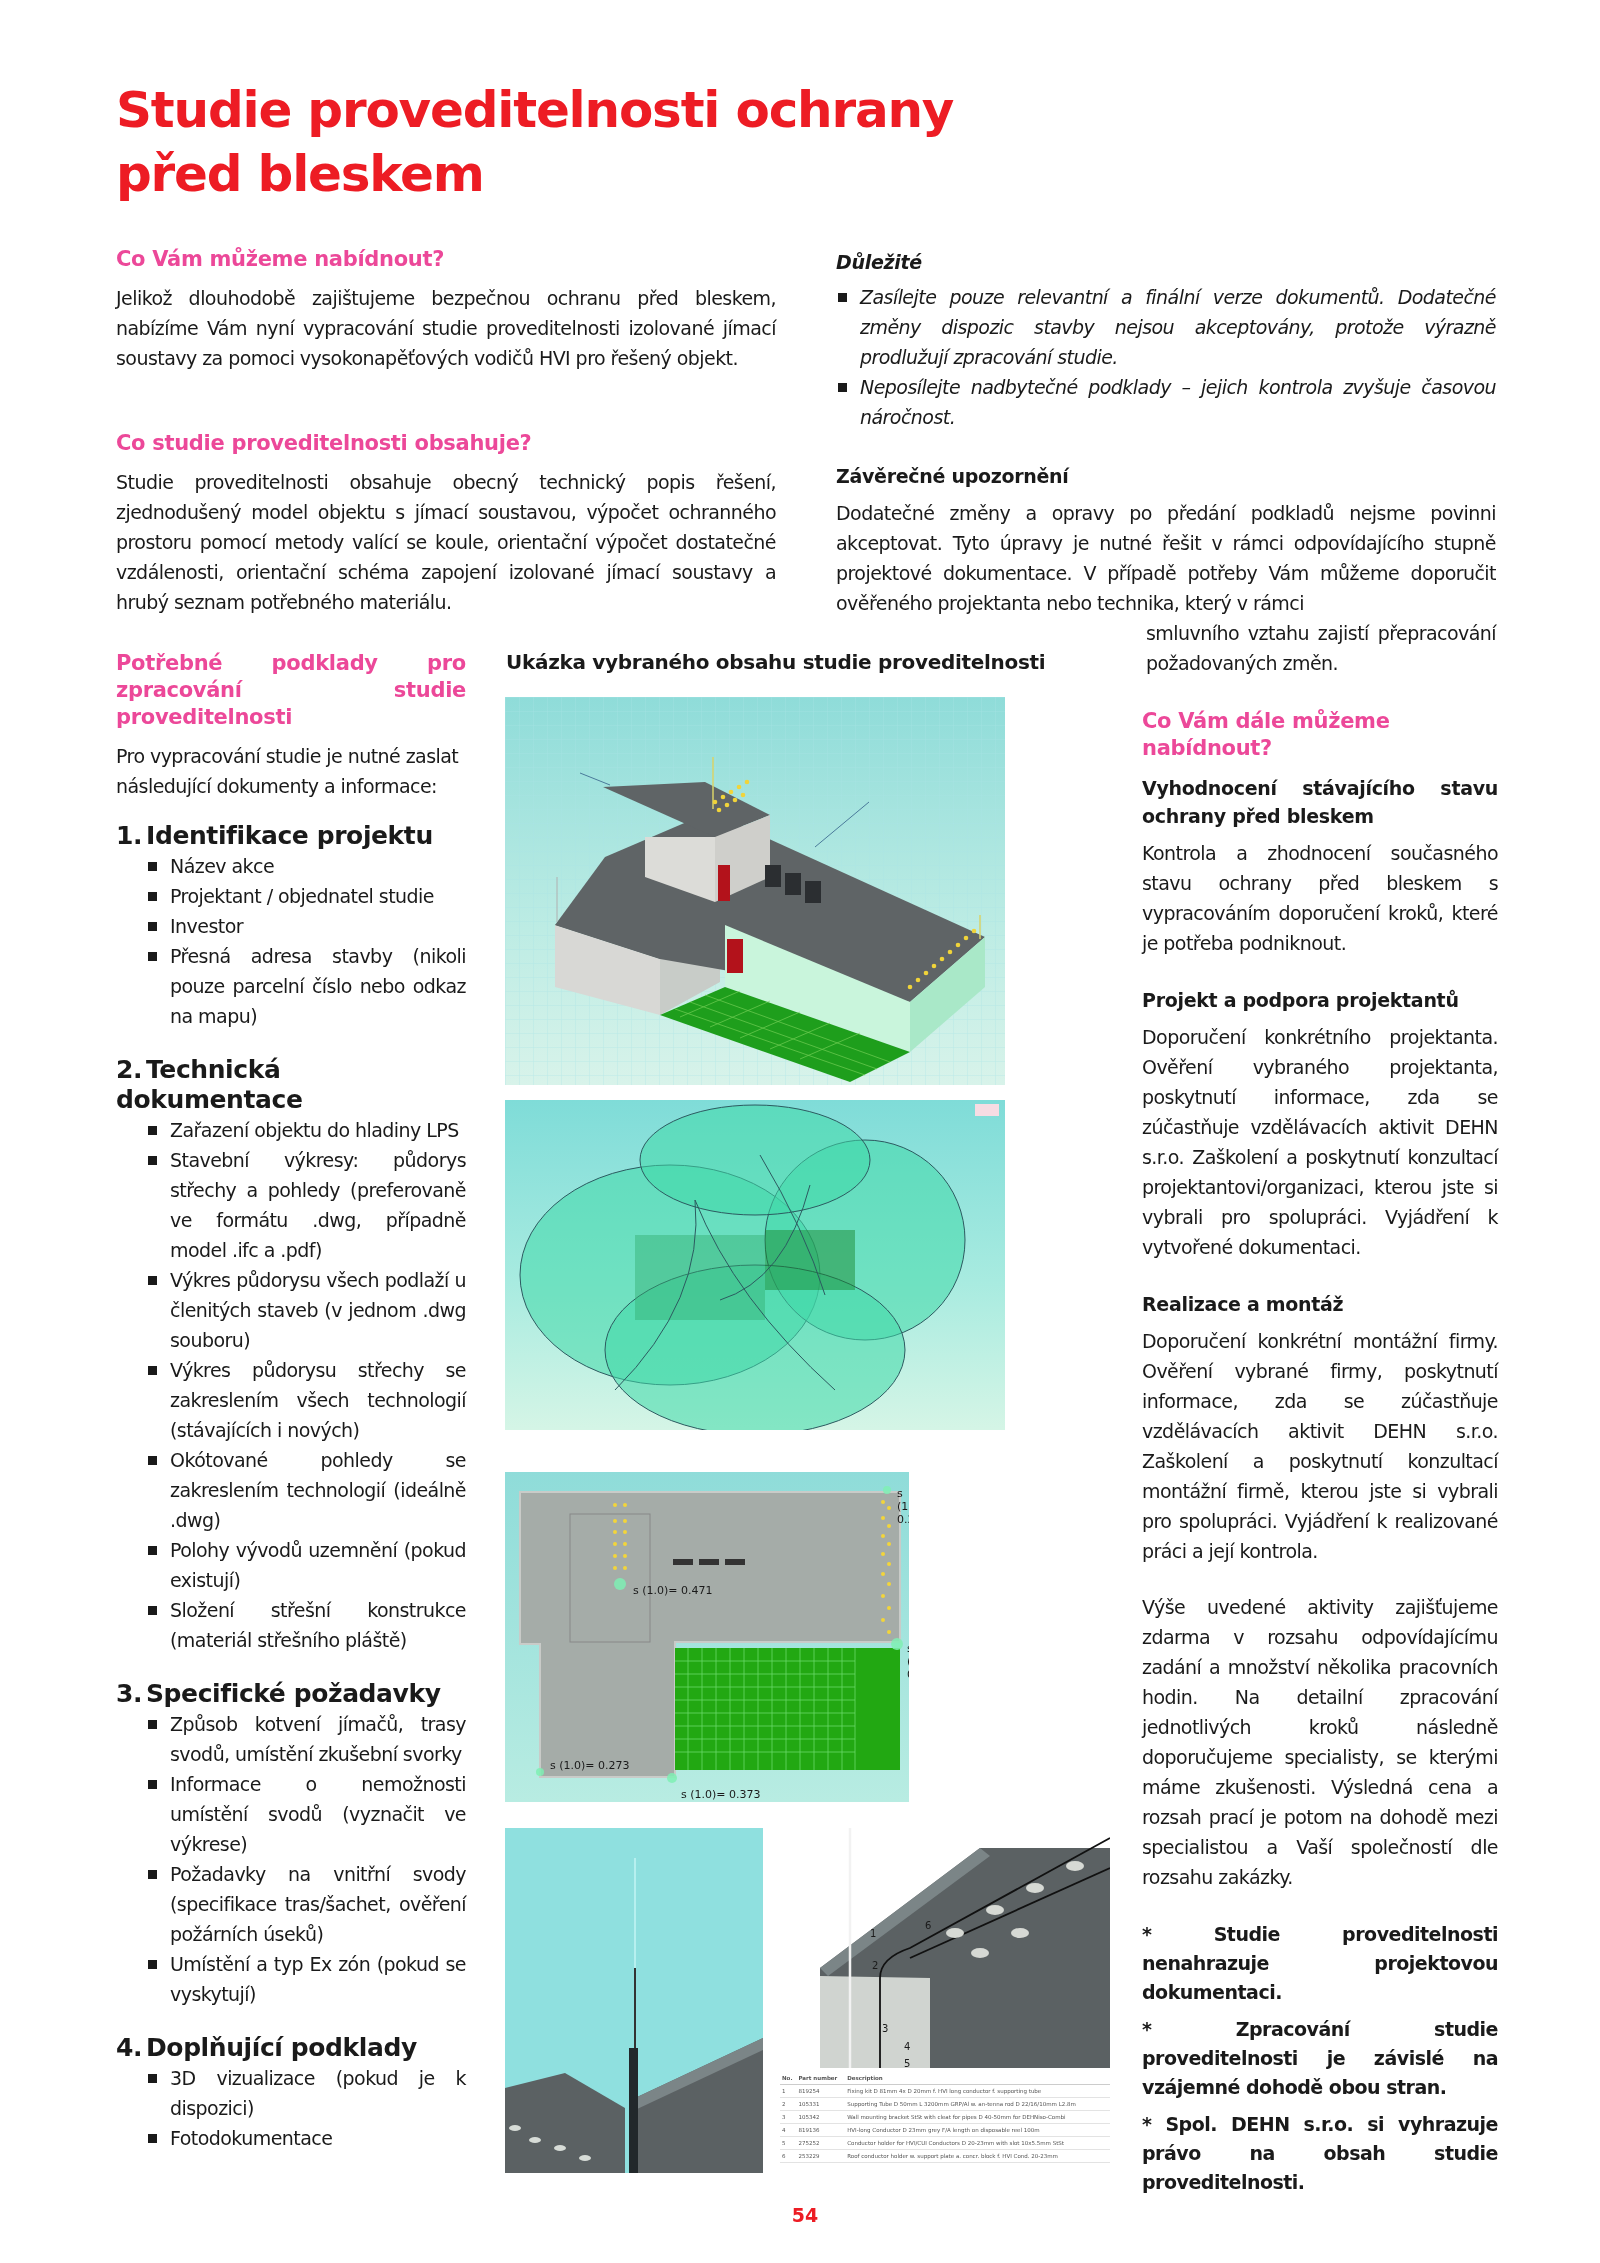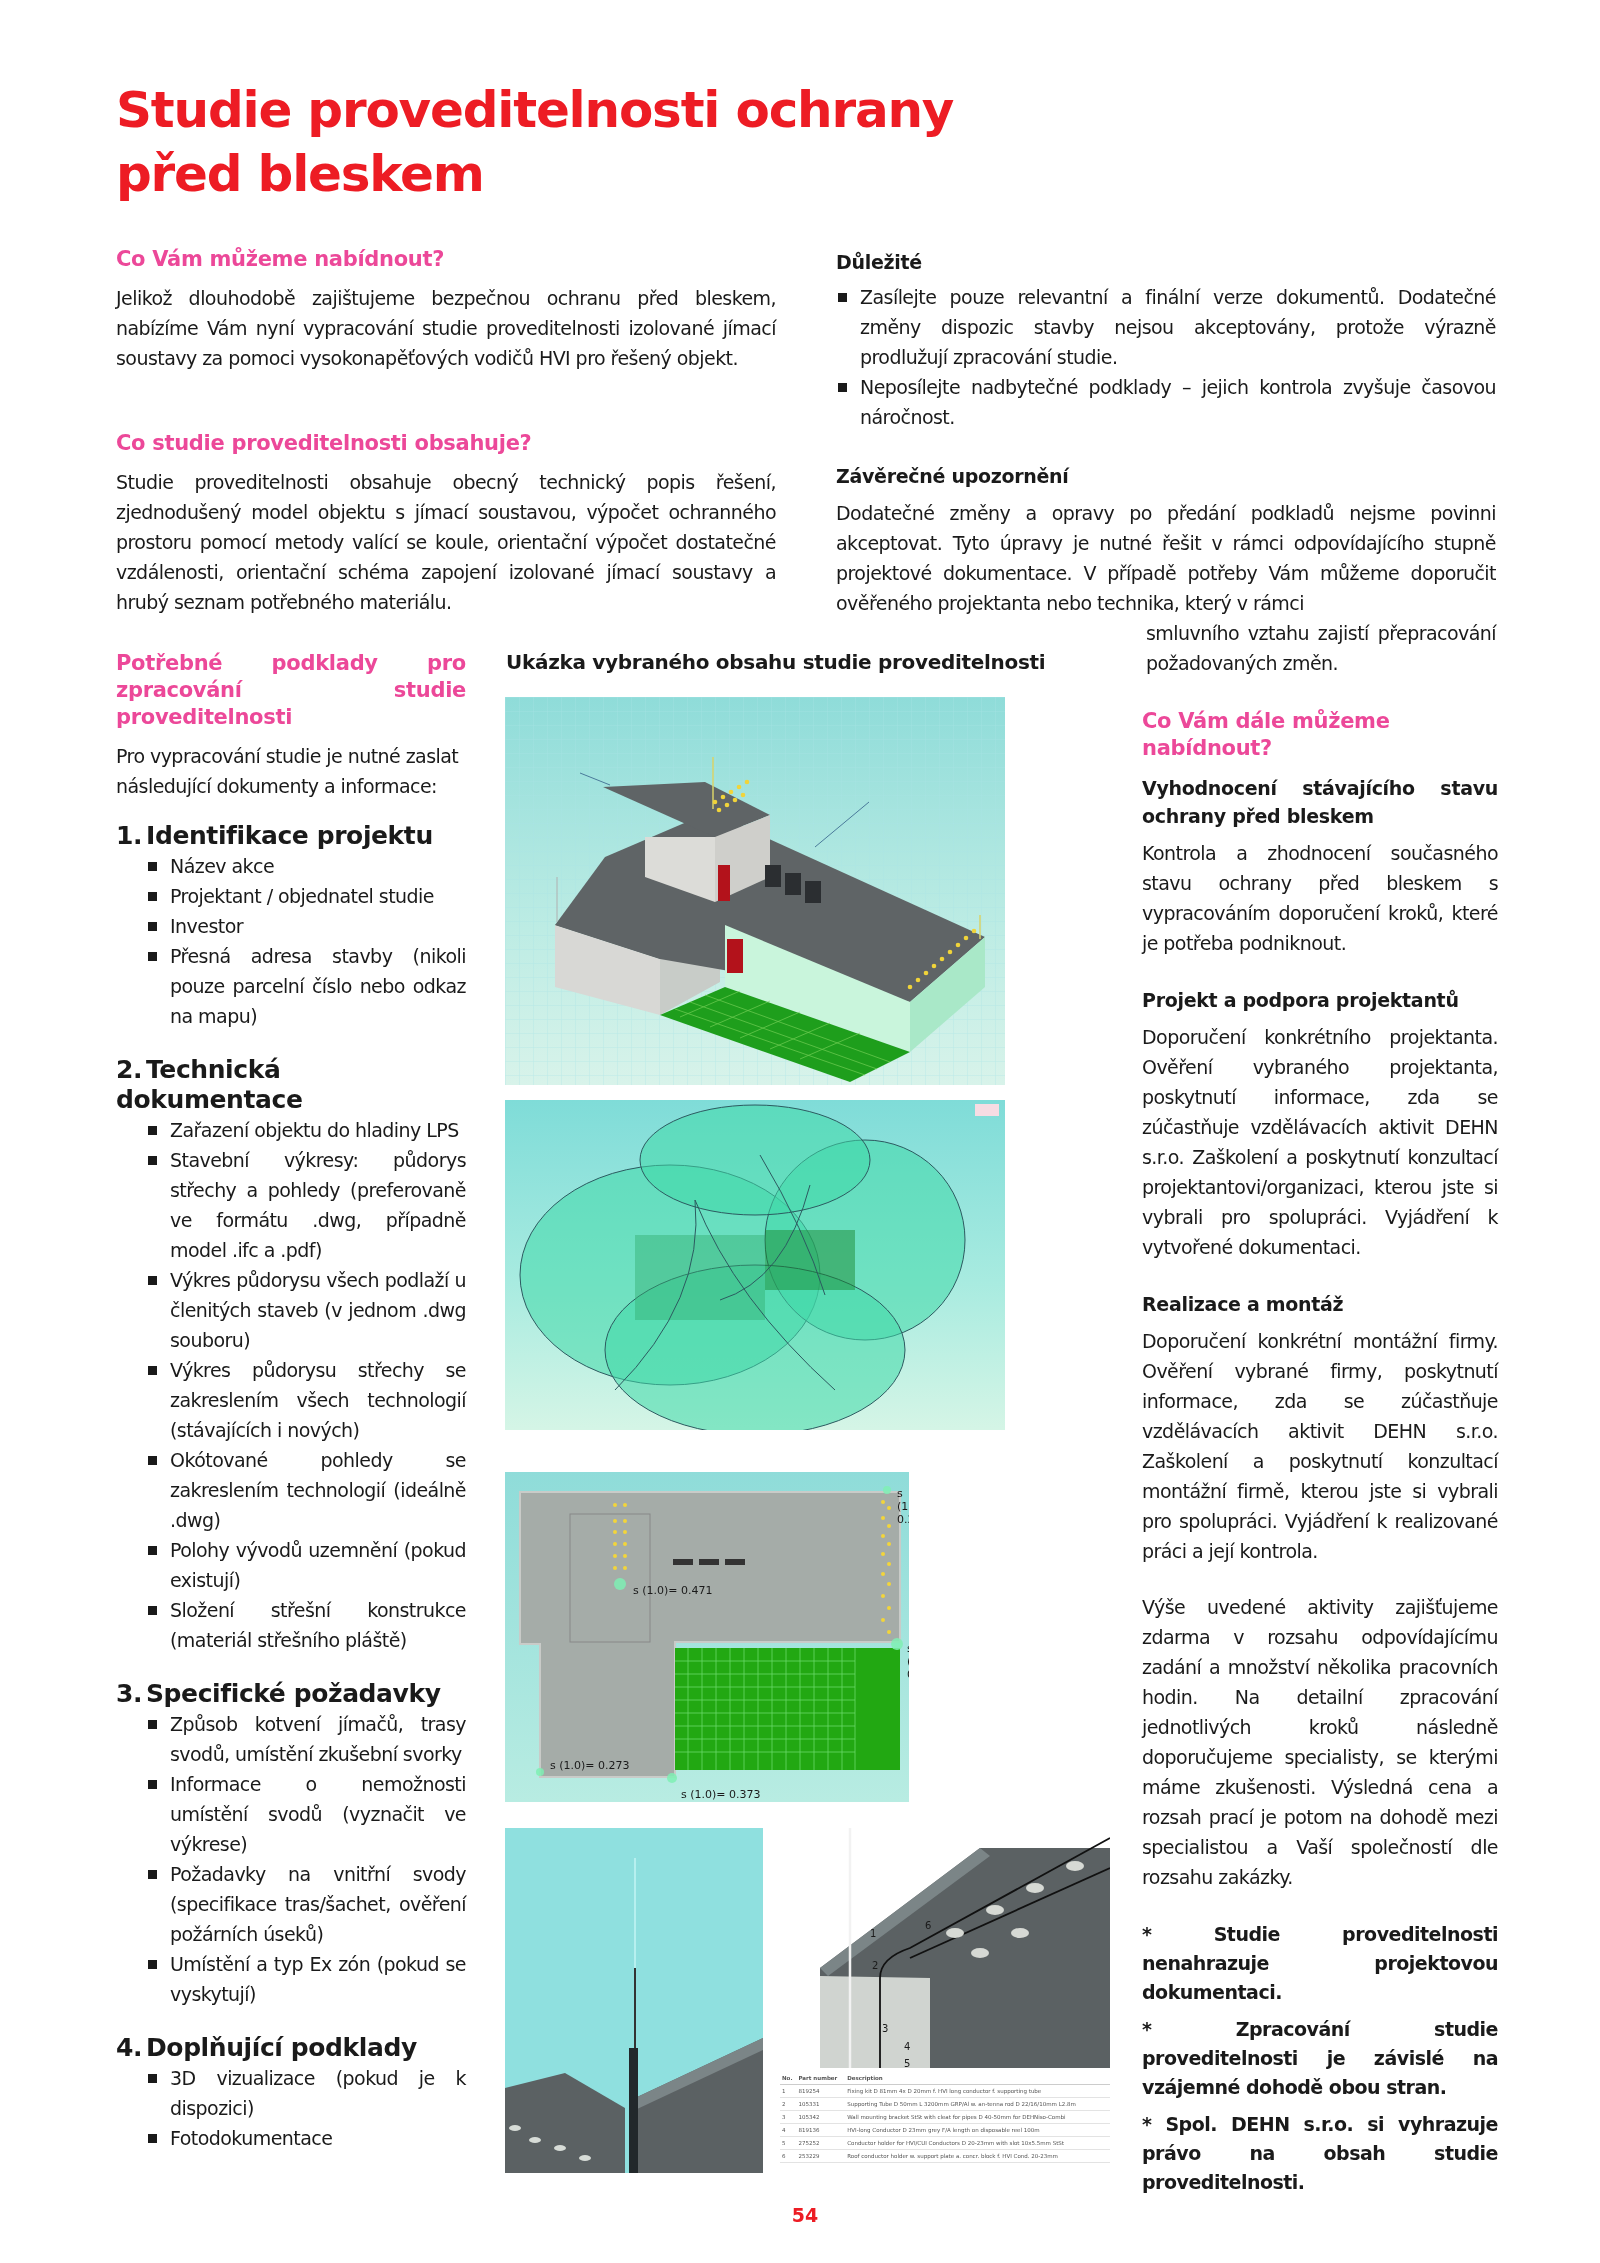--- a/index.html
+++ b/index.html
@@ -54,21 +54,21 @@
 <section class="abs" style="left:116px; top:246px; width:660px;">
   <div class="h2">Co Vám můžeme nabídnout?</div>
   <p class="p" style="margin-top:10px; hyphens:auto;" lang="cs">Jelikož dlouhodobě zajištujeme bezpečnou ochranu před bleskem, nabízíme Vám nyní vypracování studie proveditelnosti izolované jímací soustavy za pomoci vysokonapěťových vodičů HVI pro řešený objekt.</p>
 </section>
 
 <section class="abs" style="left:116px; top:430px; width:660px;">
   <div class="h2">Co studie proveditelnosti obsahuje?</div>
   <p class="p" style="margin-top:10px; hyphens:auto;" lang="cs">Studie proveditelnosti obsahuje obecný technický popis řešení, zjednodušený model objektu s jímací soustavou, výpočet ochranného prostoru pomocí metody valící se koule, orientační výpočet dostatečné vzdálenosti, orientační schéma zapojení izolované jímací soustavy a hrubý seznam potřebného materiálu.</p>
 </section>
 
-<section class="abs" style="left:836px; top:248px; width:660px;">
+<section class="abs" style="left:836px; top:248px; width:660px;font-style:italic;">
   <div class="h3">Důležité</div>
   <ul class="sq" style="margin-top:6px;">
     <li><span class="bullet"></span><span lang="cs" style="hyphens:auto;">Zasílejte pouze relevantní a finální verze dokumentů. Dodatečné změny dispozic stavby nejsou akceptovány, protože výrazně prodlužují zpracování studie.</span></li>
     <li><span class="bullet"></span><span lang="cs" style="hyphens:auto;">Neposílejte nadbytečné podklady – jejich kontrola zvyšuje časovou náročnost.</span></li>
   </ul>
 </section>
 
 <section class="abs" style="left:836px; top:462px; width:660px;">
   <div class="h3">Závěrečné upozornění</div>
   <p class="p" style="margin-top:8px; hyphens:auto;" lang="cs">Dodatečné změny a opravy po předání podkladů nejsme povinni akceptovat. Tyto úpravy je nutné řešit v rámci odpovídajícího stupně projektové dokumentace. V případě potřeby Vám můžeme doporučit ověřeného projektanta nebo technika, který v rámci</p>

